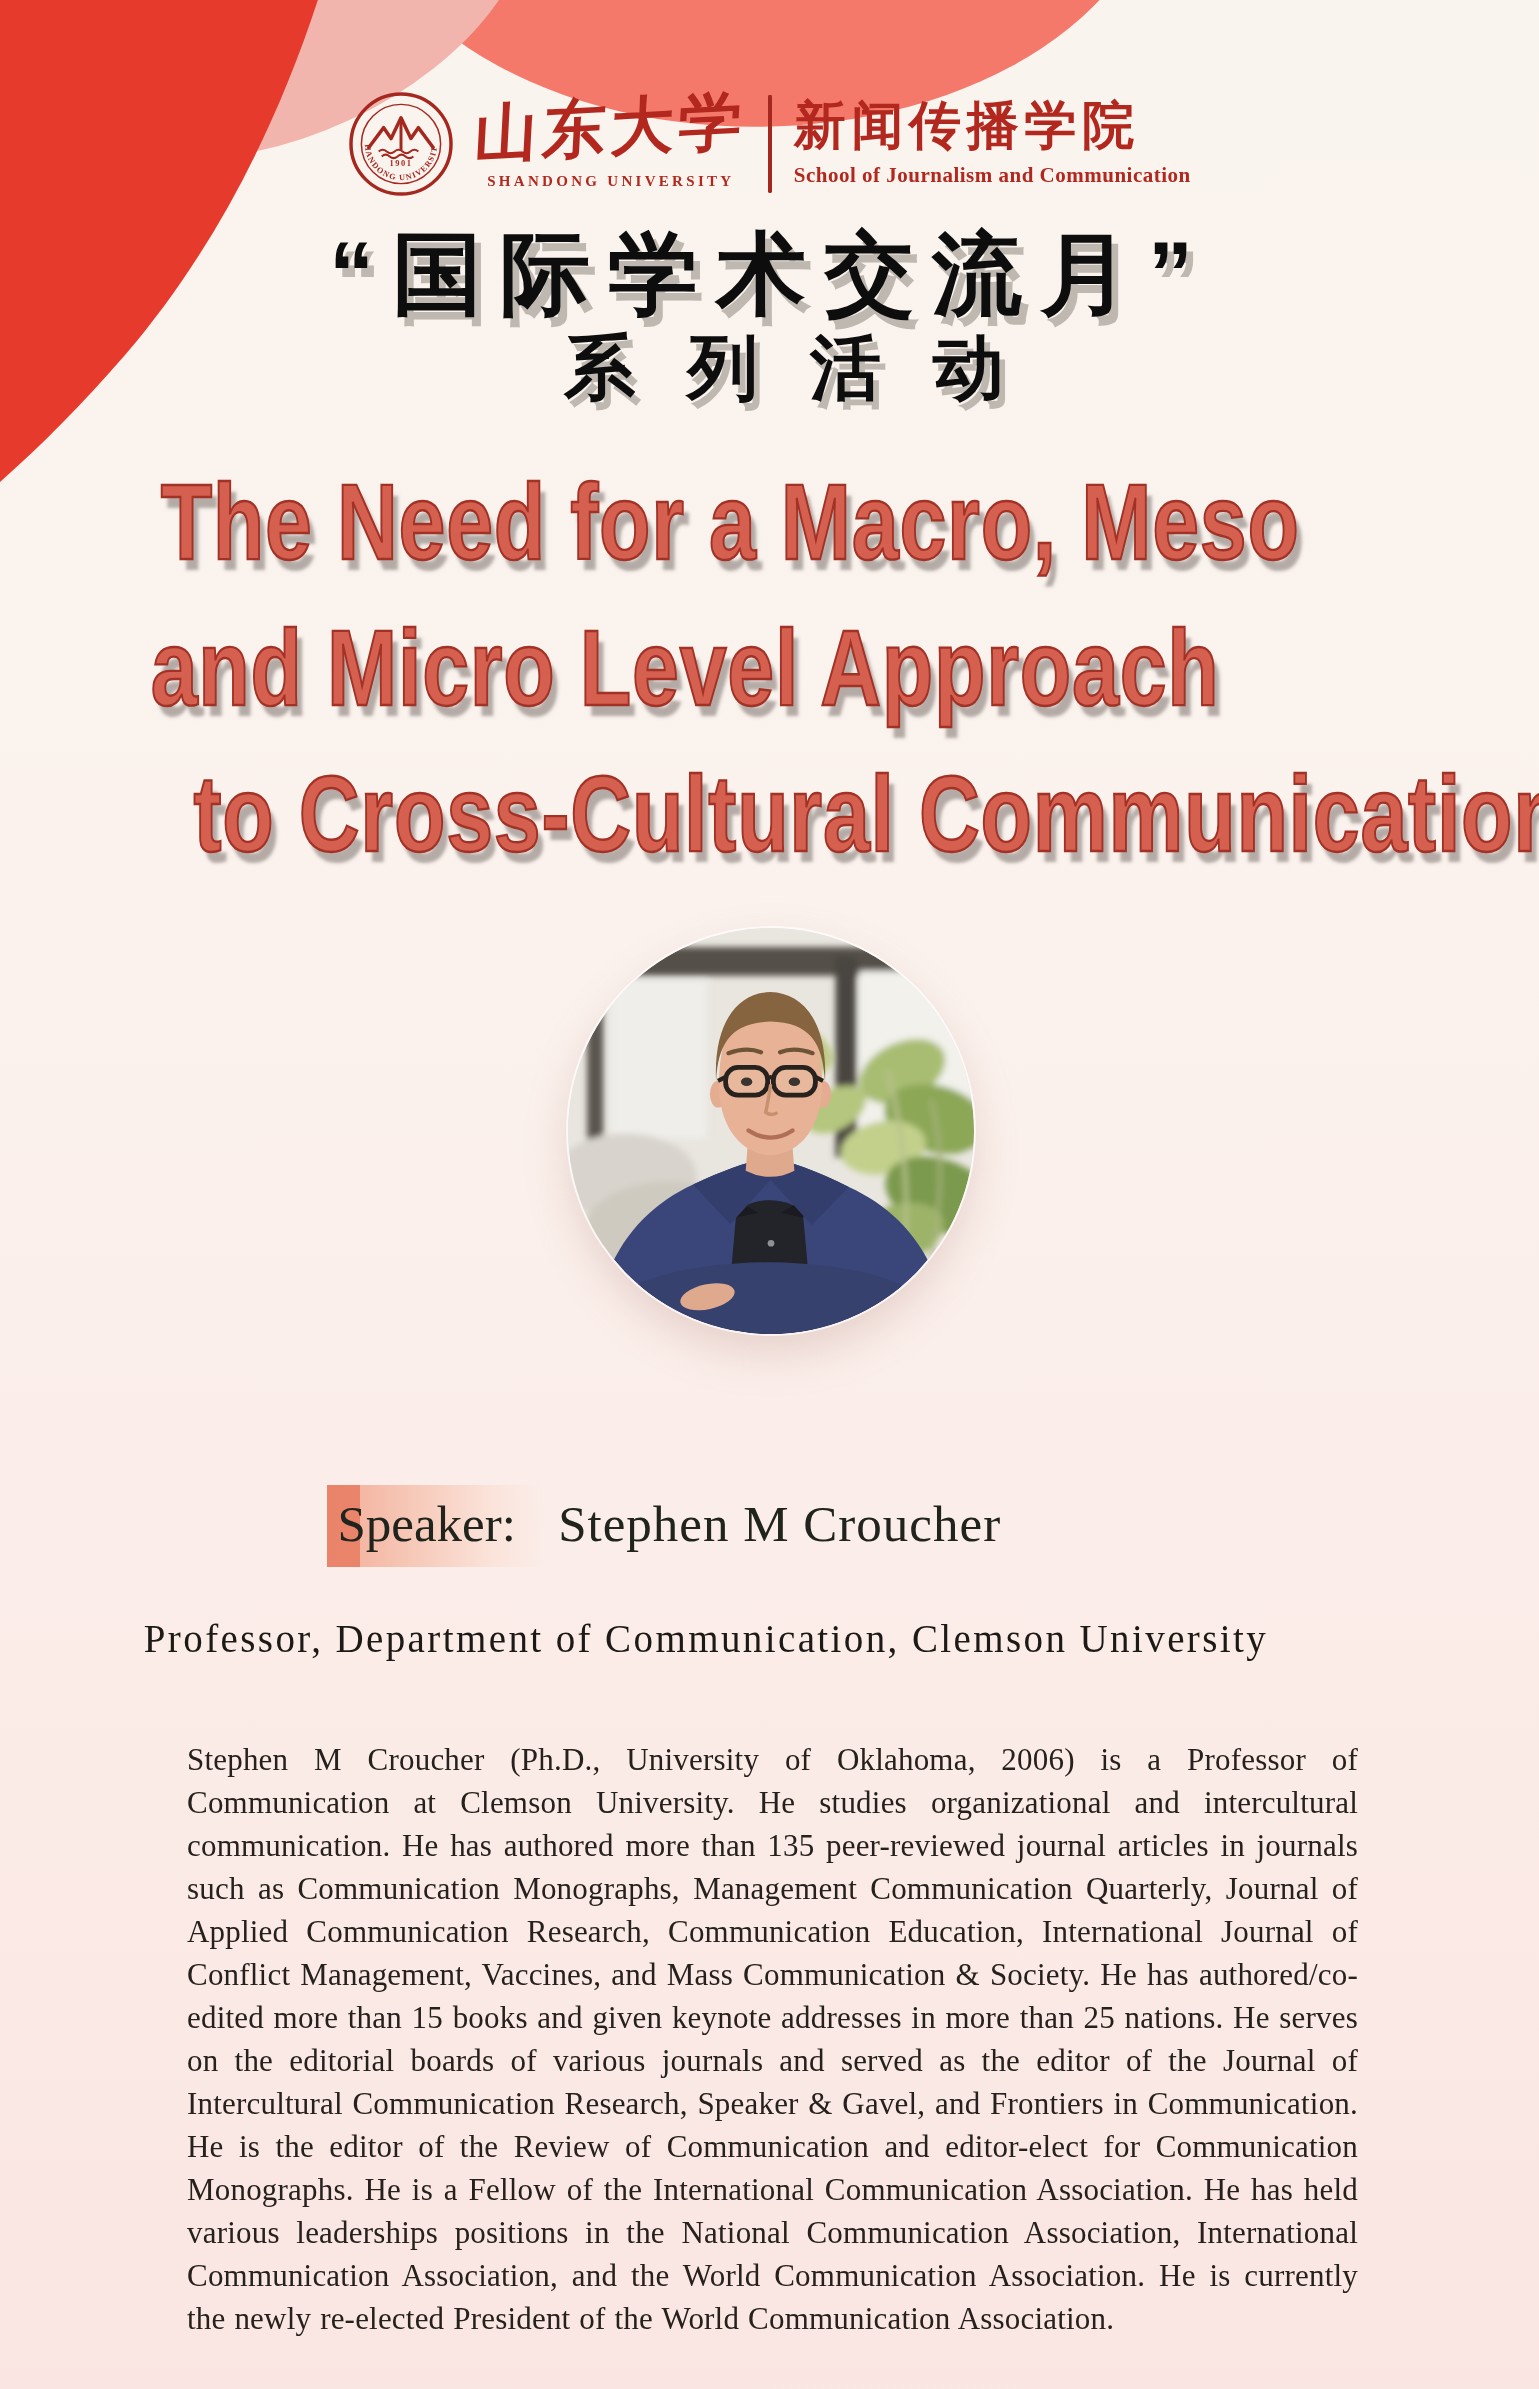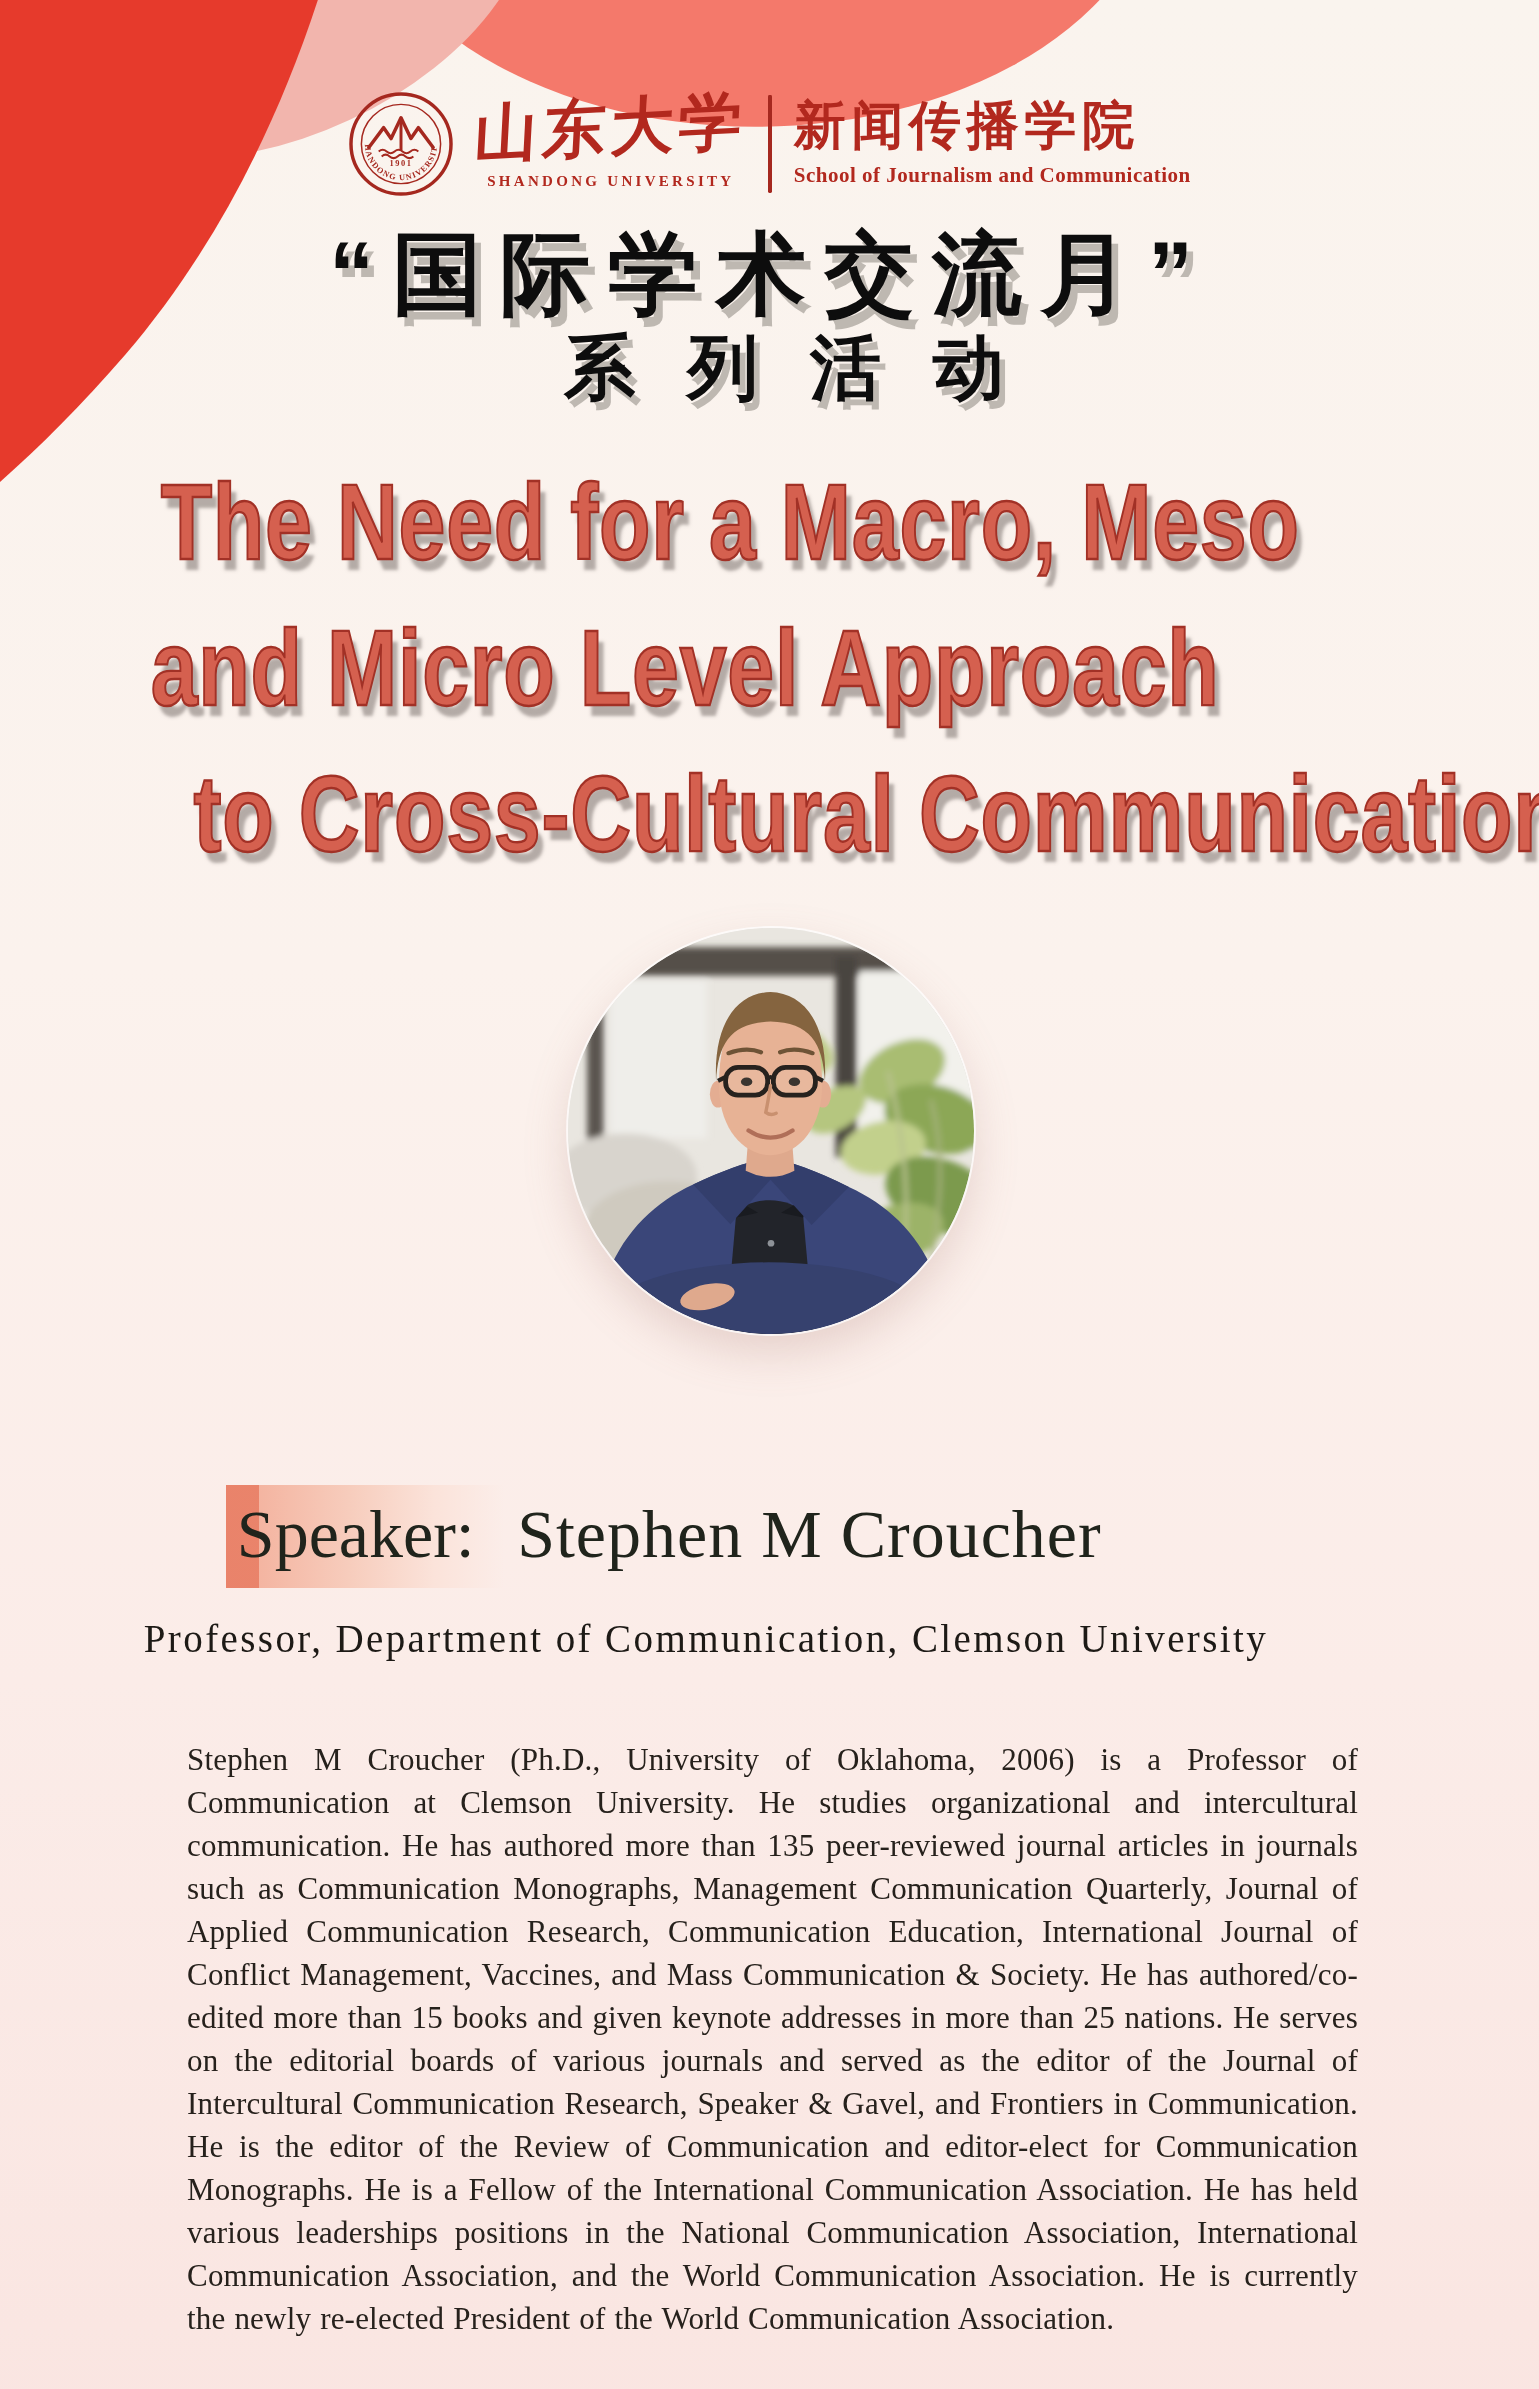--- a/index.html
+++ b/index.html
@@ -80,21 +80,21 @@
   .photo-wrap{
     left:568px;top:928px;width:406px;height:406px;z-index:3;
     border-radius:50%;overflow:hidden;
     box-shadow:0 0 0 1.9px rgba(255,255,255,0.75), 0 19px 43px rgba(170,120,110,0.25);
     background:#e9e7e2;
   }
 
   
   .speaker-line{
     left:0;top:1485px;width:1328px;z-index:3;text-align:center;
-    font-size:68px;color:#20241c;white-space:nowrap;
+    font-size:51px;color:#20241c;white-space:nowrap;
   }
   .spk-label{
     display:inline-block;
     padding:9.6px 29px 14.3px 10.5px;
     background-image:
       linear-gradient(90deg, rgba(233,129,104,0.95) 0px, rgba(233,129,104,0.95) 33px, rgba(233,129,104,0) 33px),
       linear-gradient(90deg, #f3ac97 0%, #f7cdbd 45%, #fbe3da 75%, rgba(251,233,228,0) 100%);
   }
   .spk-name{margin-left:13.4px;letter-spacing:1px;}
   .affiliation{

